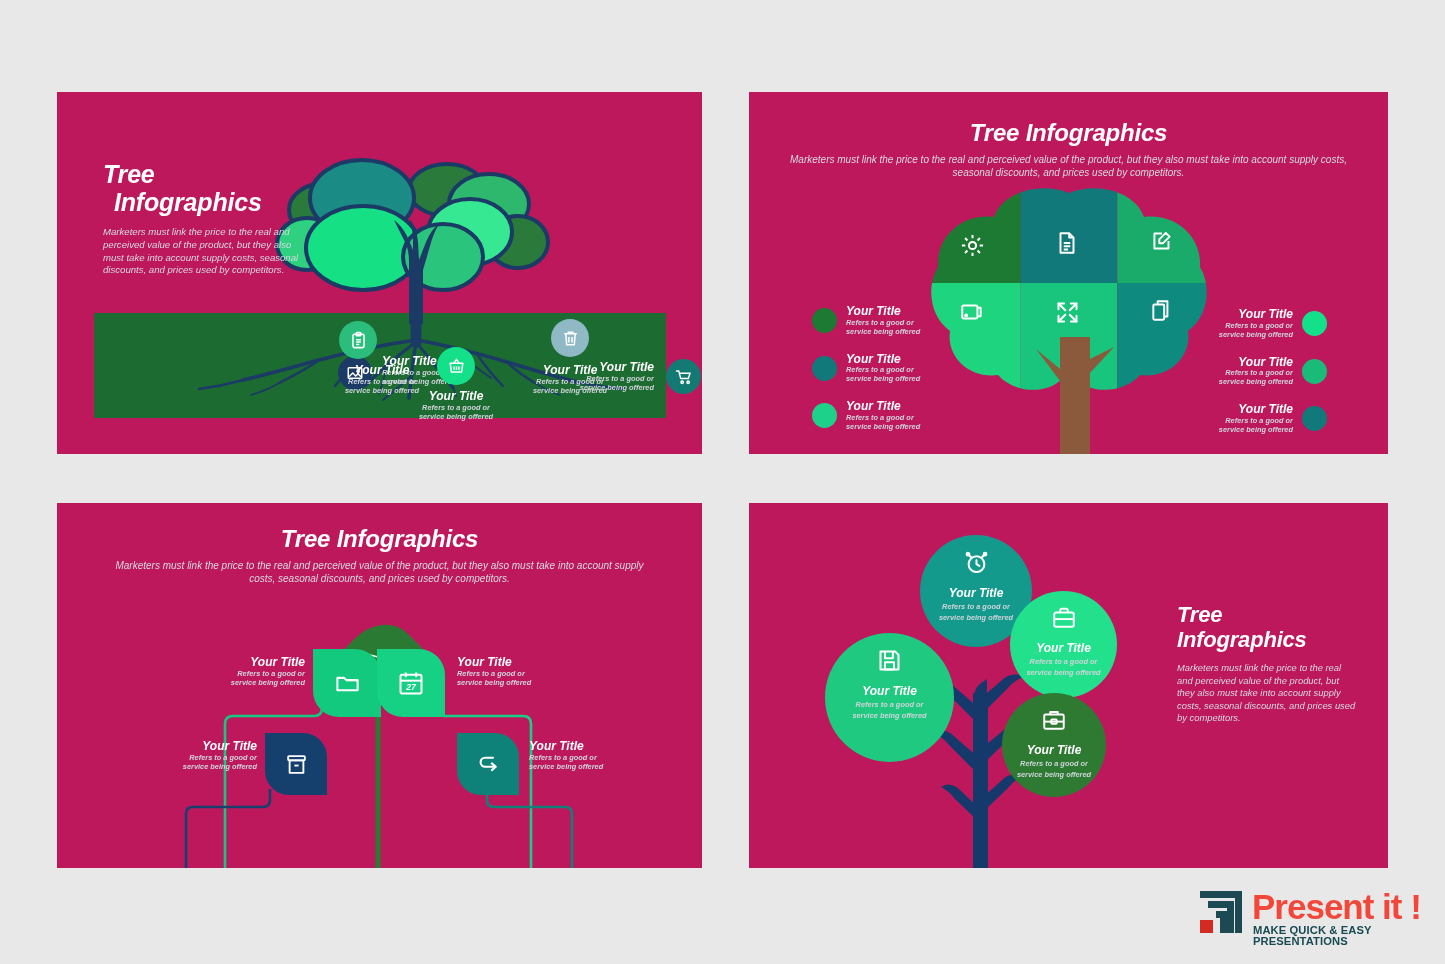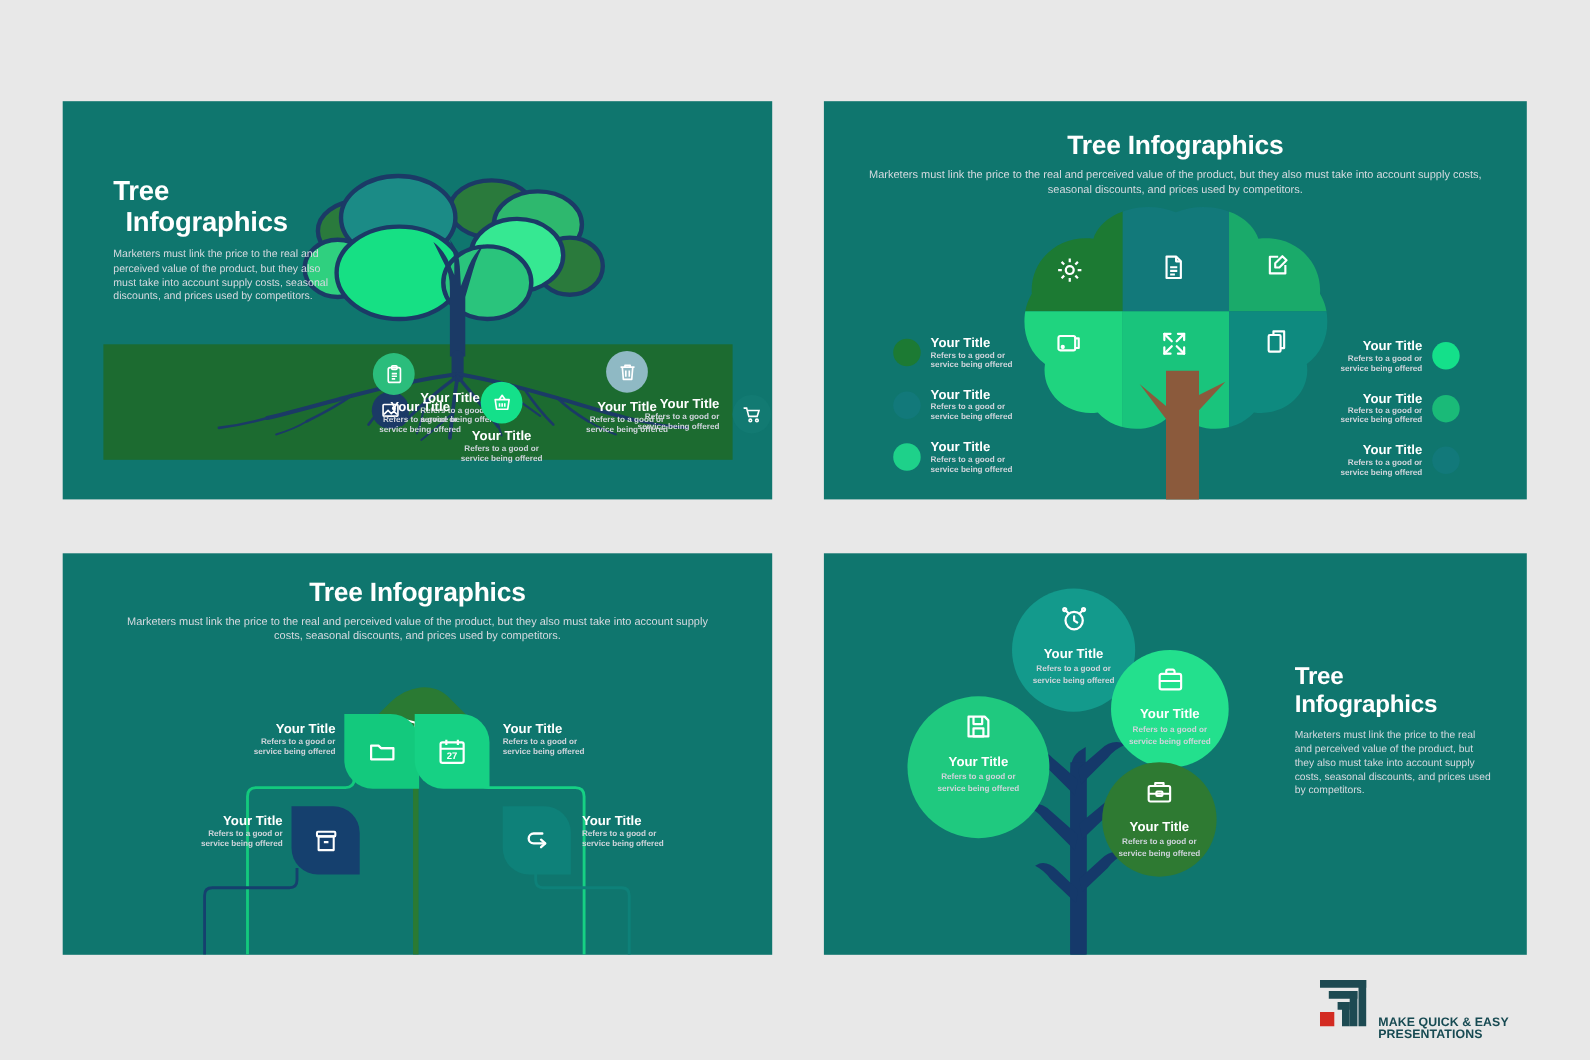--- a/index.html
+++ b/index.html
@@ -3,21 +3,21 @@
 <meta charset="utf-8">
 <style>
   html,body{margin:0;padding:0;}
   body{
     width:1445px;height:964px;
     background:#e8e8e8;
     font-family:"Liberation Sans", sans-serif;
     overflow:hidden;
     position:relative;
   }
-  .slide{position:absolute;background:#0f766e;overflow:hidden;}
+  .slide{position:absolute;background:#be185d;overflow:hidden;font-style:italic;}
   #slide1{left:57px;top:92px;width:645px;height:362px;}
   #slide2{left:749px;top:92px;width:639px;height:362px;}
   #slide3{left:57px;top:503px;width:645px;height:365px;}
   #slide4{left:749px;top:503px;width:639px;height:365px;}
 
   .ttl-big{color:#fff;font-weight:bold;line-height:1.12;letter-spacing:-.2px;}
   .body-txt{color:#d6dae0;line-height:1.33;}
   .item-ttl{color:#fff;font-weight:bold;font-size:12px;line-height:1.15;}
   .item-sub{color:#cfd4db;font-size:7.4px;line-height:1.2;font-weight:bold;}
   .item{position:absolute;}
@@ -467,14 +467,15 @@
 <div id="logo">
   <svg width="50" height="50" viewBox="0 0 50 50">
     <path d="M4 2h42v7H4z" fill="#1d4a52"></path>
     <path d="M39 2h7v42h-7z" fill="#1d4a52"></path>
     <path d="M12 12h26v7H12z" fill="#1d4a52"></path>
     <path d="M31 12h7v32h-7z" fill="#1d4a52"></path>
     <path d="M20 22h11v7H20z" fill="#1d4a52"></path>
     <path d="M24 22h7v22h-7z" fill="#1d4a52"></path>
     <path d="M4 31h13v13H4z" fill="#d32b22"></path>
   </svg>
+  <div id="logo-word">Present it !</div>
   <div id="logo-tag">MAKE QUICK &amp; EASY PRESENTATIONS</div>
 </div>
 
 </body></html>

